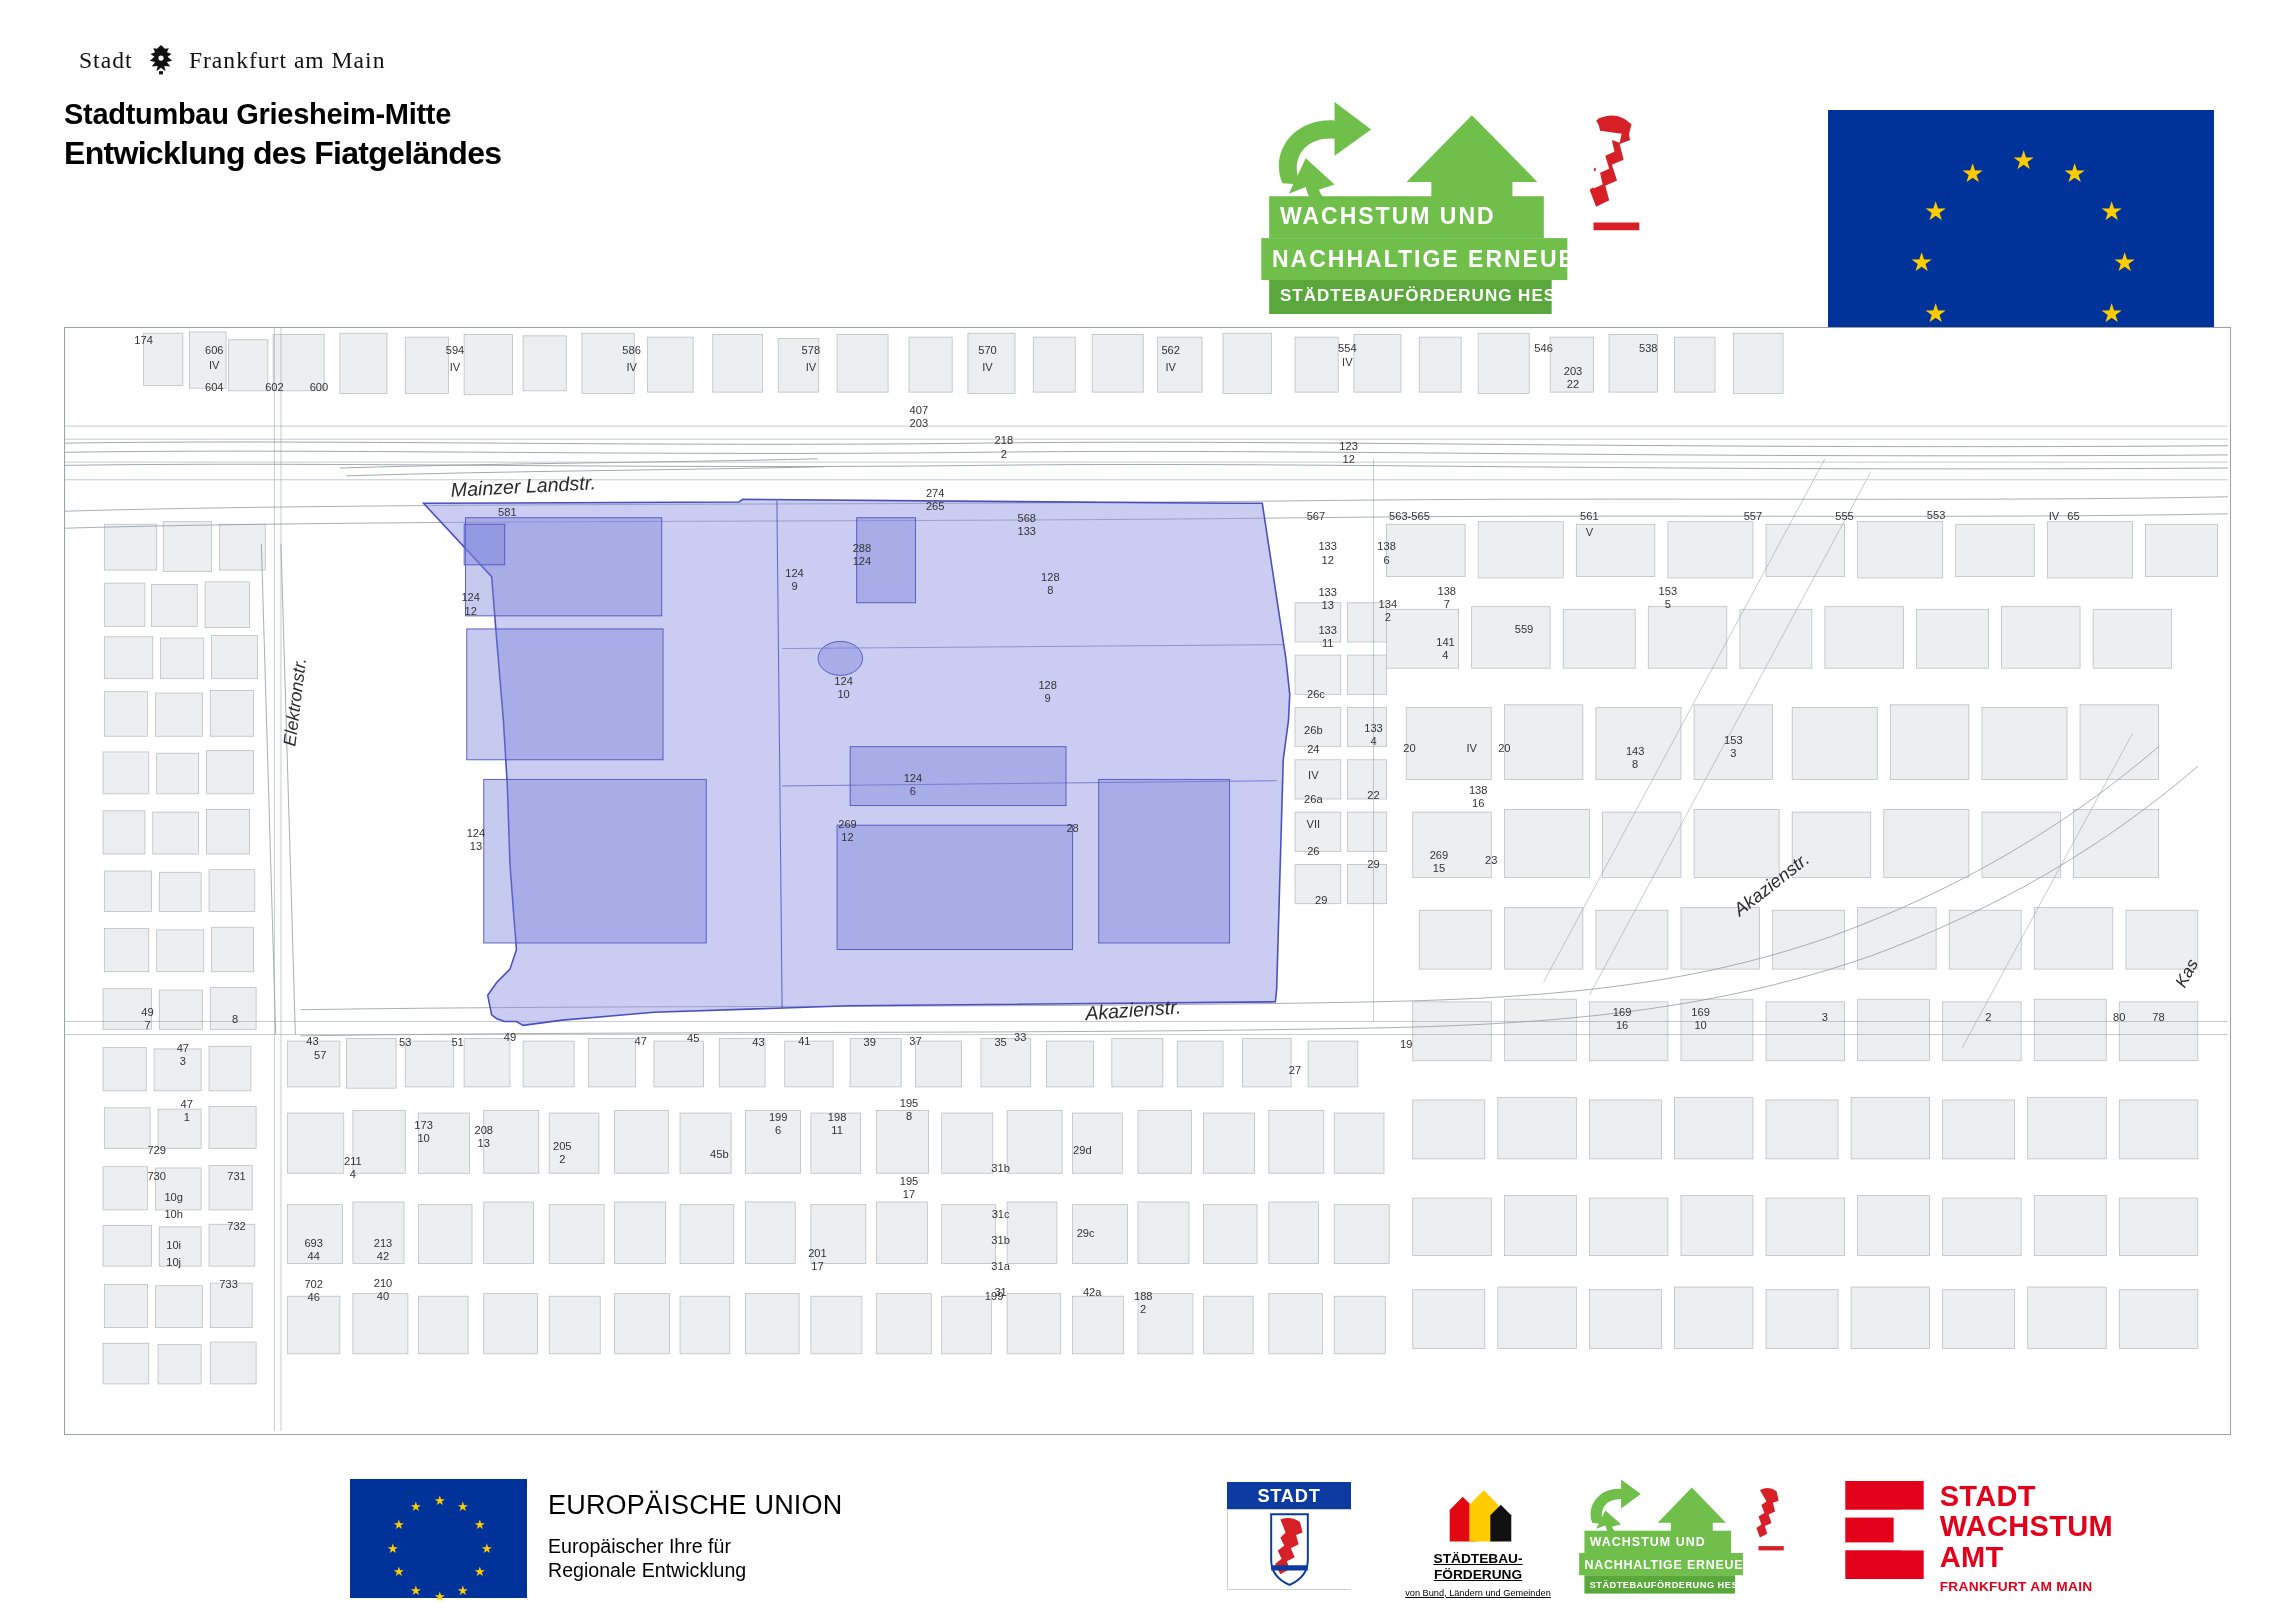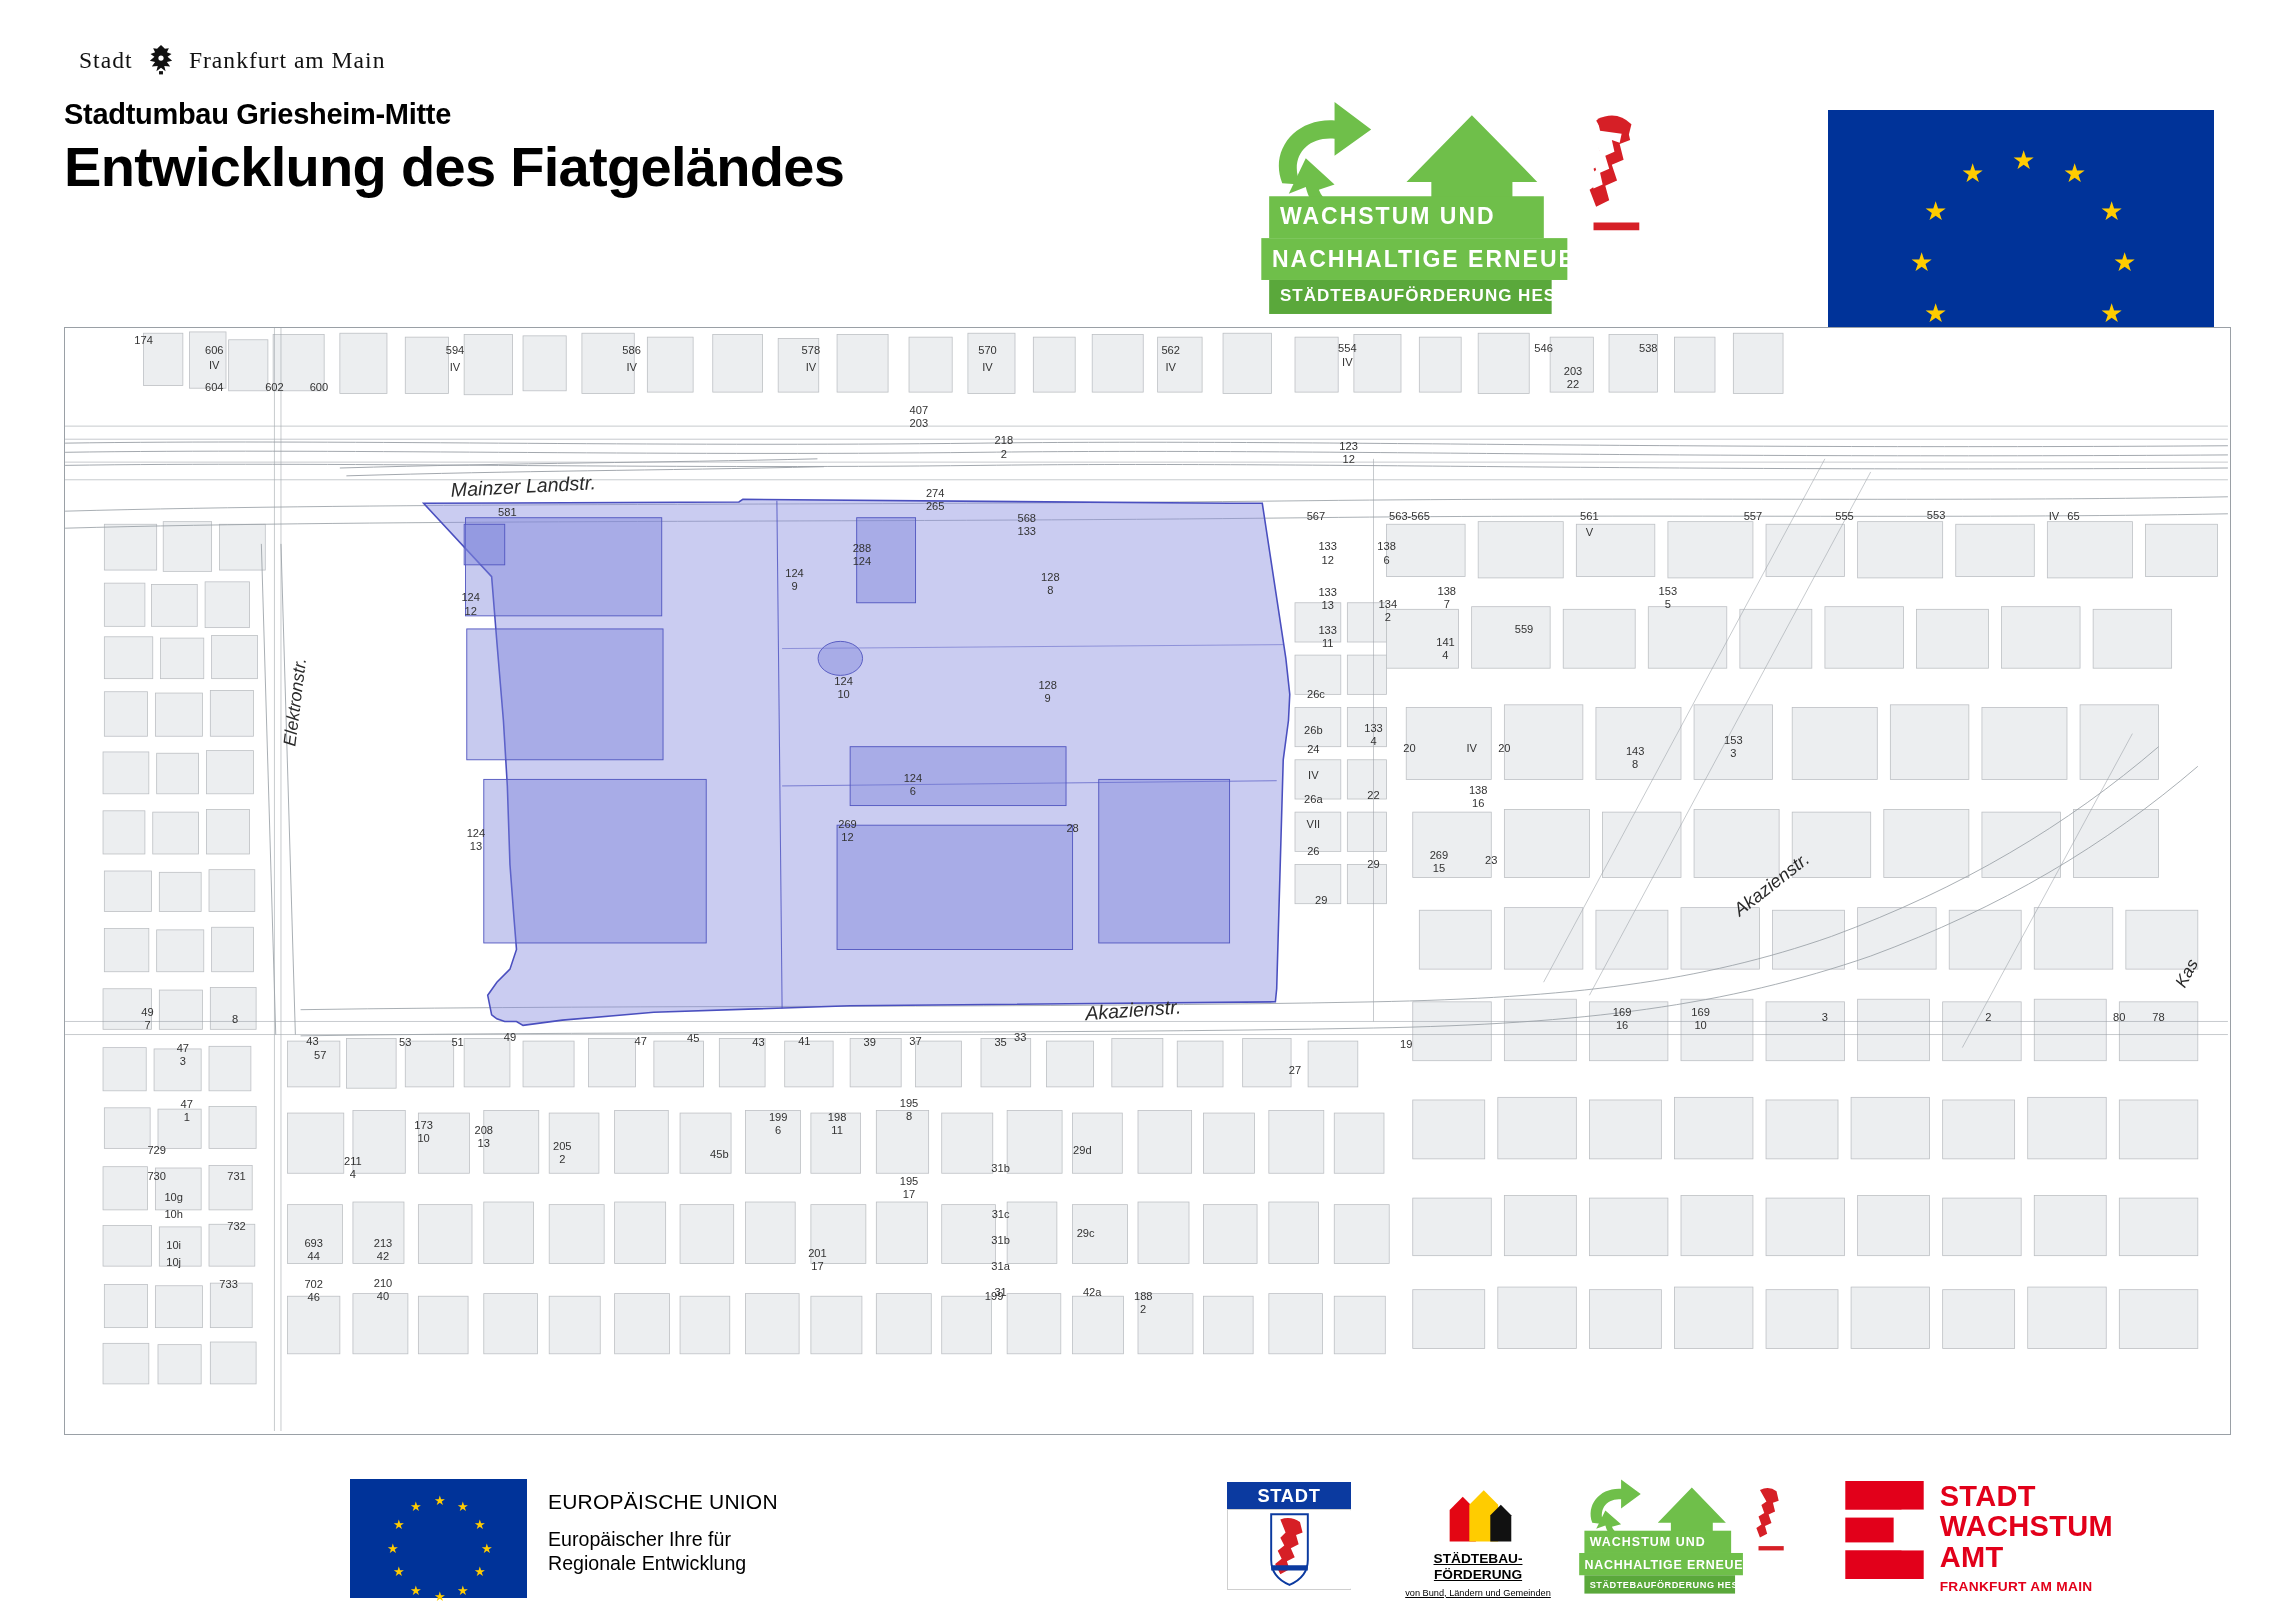--- a/index.html
+++ b/index.html
@@ -45,21 +45,21 @@
     top: 98px;
     width: 1243px;
   }
   .title-small {
     font-size: 29px;
     font-weight: bold;
     letter-spacing: -0.3px;
     line-height: 1.15;
   }
   .title-large {
-    font-size: 56px;
+    font-size: 32px;
     font-weight: bold;
     letter-spacing: -0.7px;
     line-height: 1.15;
     margin-top: 3.9px;
   }
 
   
   .wachstum-logo {
     position: absolute;
     left: 1243px;
@@ -128,21 +128,21 @@
     width: 177px;
     height: 119px;
     background: #003399;
   }
   .f-eu-text {
     position: absolute;
     left: 548px;
     top: 25px;
     width: 314px;
   }
-  .f-eu-text .l1 { font-size: 21px; letter-spacing: 0.2px; }
+  .f-eu-text .l1 { font-size: 27px; letter-spacing: 0.2px; }
   .f-eu-text .l2 { font-size: 19.6px; margin-top: 13px; line-height: 1.25; }
 
   .f-bund {
     position: absolute;
     left: 870px;
     top: 22px;
     width: 366px;
     display: flex;
     gap: 10.5px;
     align-items: flex-start;

